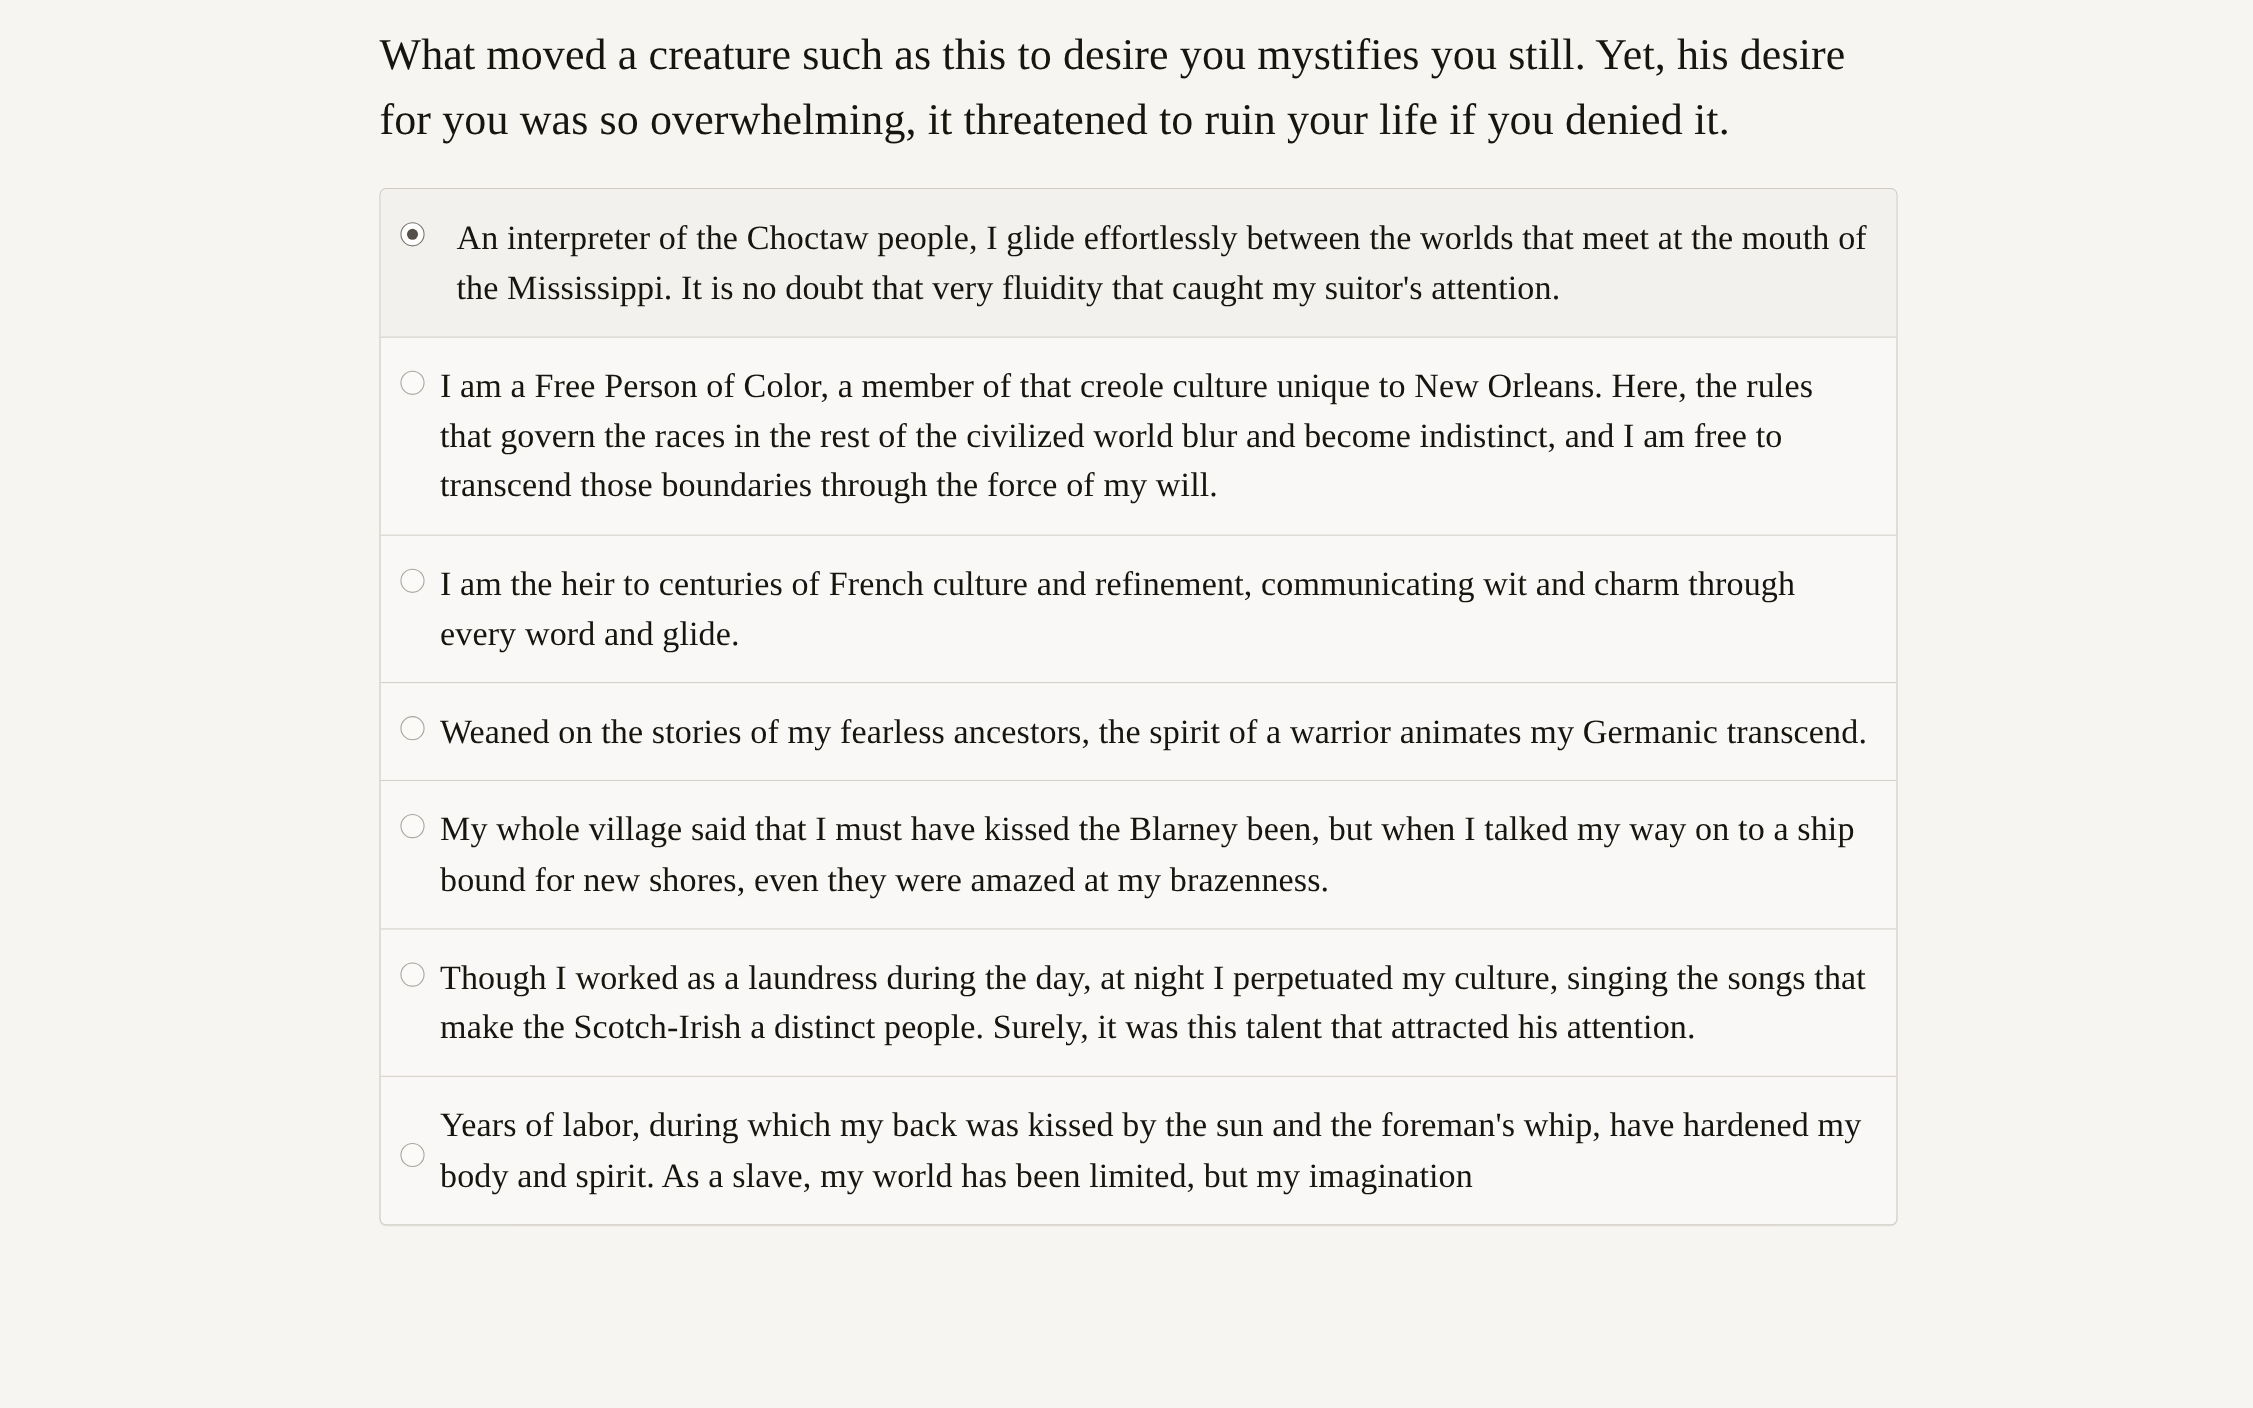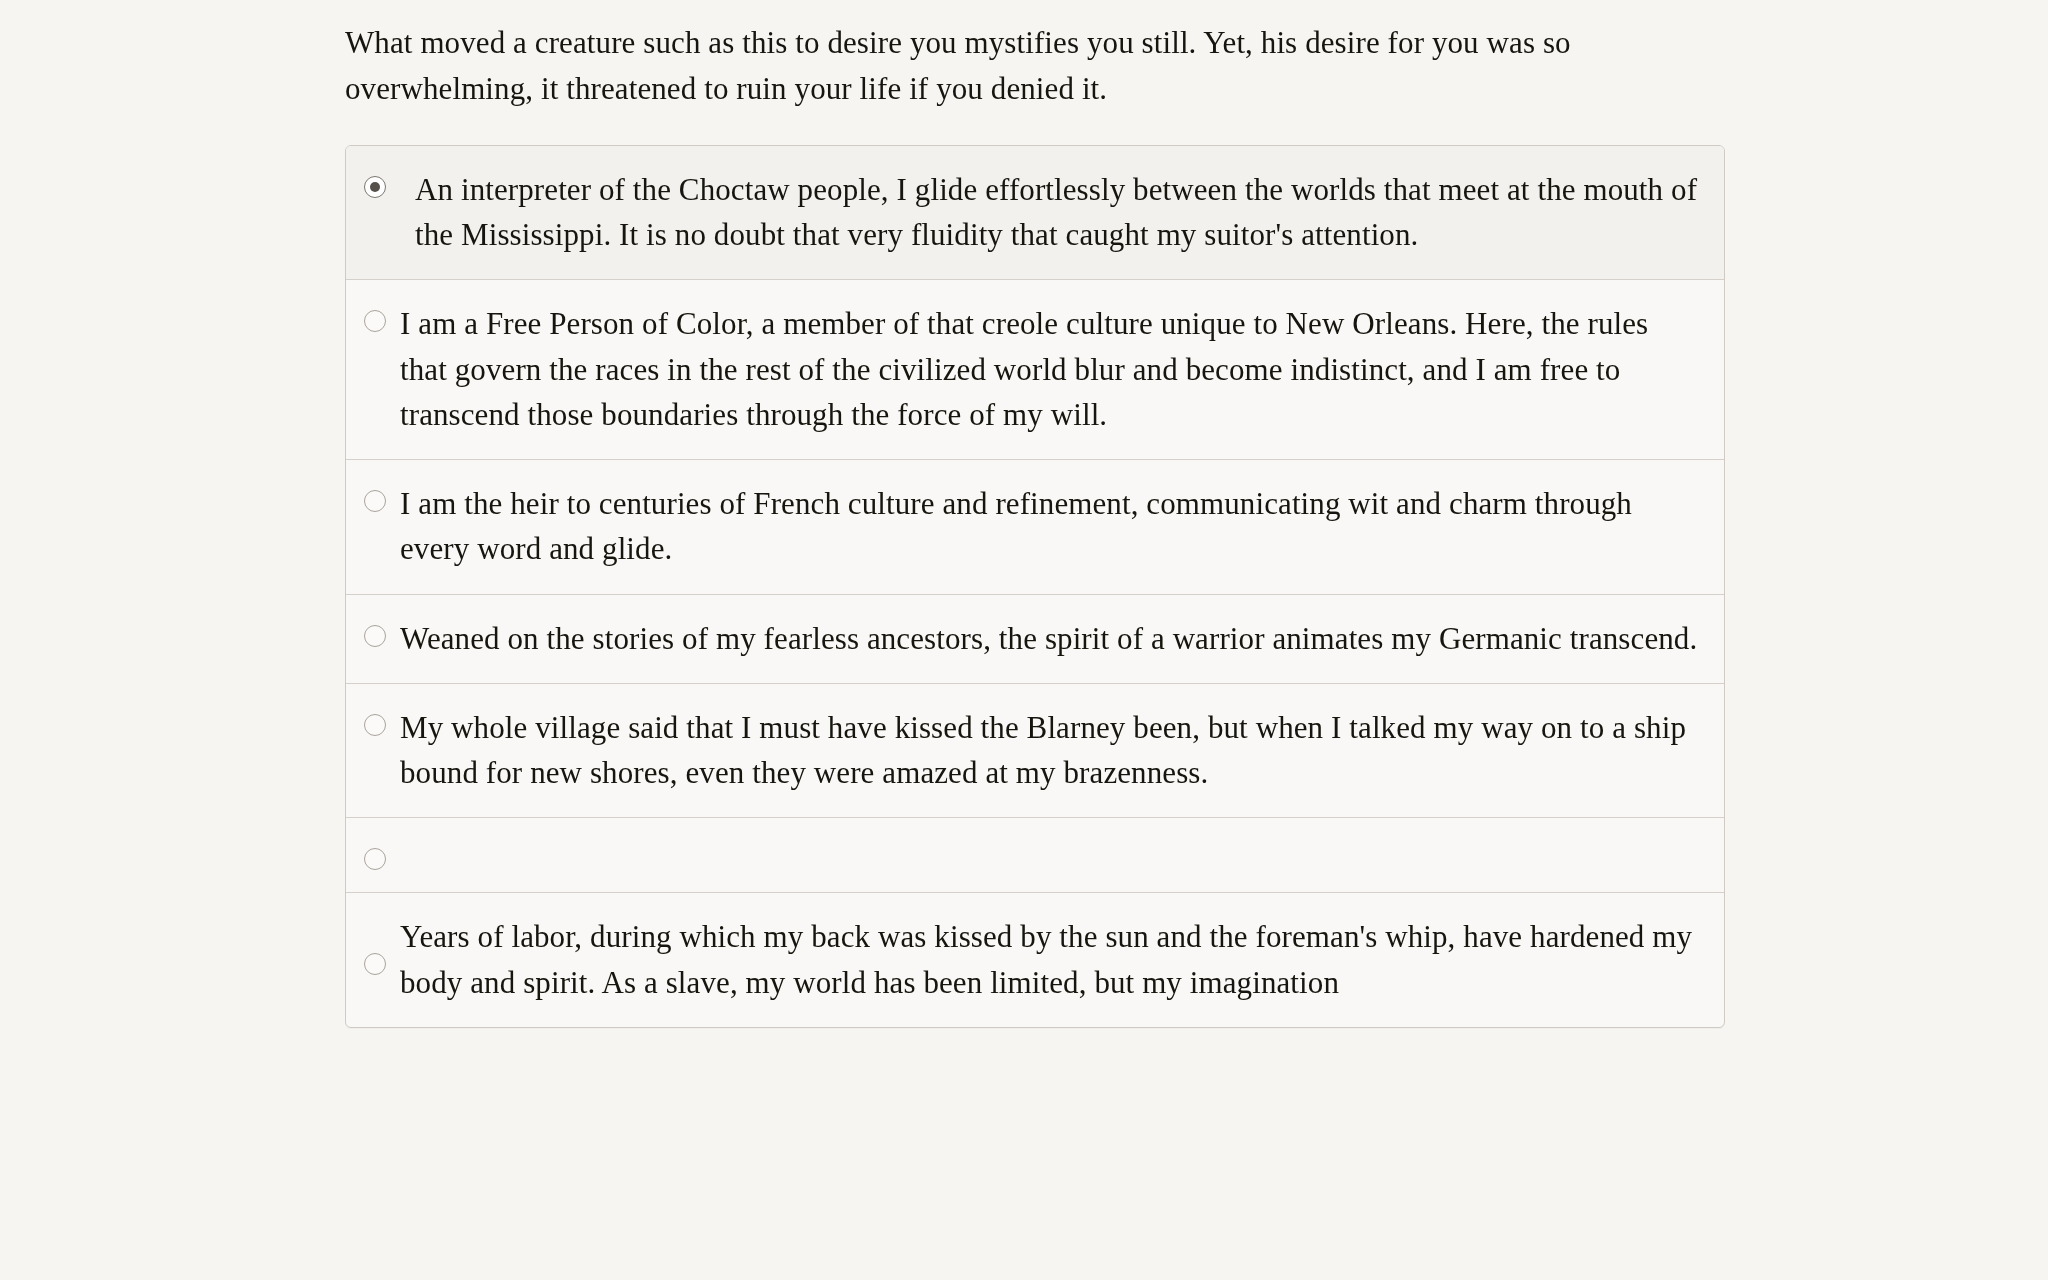--- a/index.html
+++ b/index.html
@@ -20,21 +20,21 @@
     height: 1280px;
     box-sizing: border-box;
   }
   .content {
     position: absolute;
     left: 345px;
     top: 0;
     width: 1380px;
   }
   .intro {
-    font-size: 31px;
+    font-size: 40px;
     line-height: 1.48;
     color: #16160f;
     margin: 20px 0 0 0;
     padding: 0 14px 0 0;
     letter-spacing: 0.1px;
   }
   .choices {
     margin-top: 33px;
     border: 1px solid #cfcbc4;
     border-radius: 6px;
@@ -123,20 +123,21 @@
         <span class="choice-text">Weaned on the stories of my fearless ancestors, the spirit of a warrior animates my Germanic transcend.</span>
       </div>
 
       <div class="choice">
         <span class="radio"></span>
         <span class="choice-text">My whole village said that I must have kissed the Blarney been, but when I talked my way on to a ship bound for new shores, even they were amazed at my brazenness.</span>
       </div>
 
       <div class="choice">
         <span class="radio"></span>
+        <span class="choice-text">Though I worked as a laundress during the day, at night I perpetuated my culture, singing the songs that make the Scotch-Irish a distinct people. Surely, it was this talent that attracted his attention.</span>
       </div>
 
       <div class="choice">
         <span class="radio"></span>
         <span class="choice-text">Years of labor, during which my back was kissed by the sun and the foreman's whip, have hardened my body and spirit. As a slave, my world has been limited, but my imagination</span>
       </div>
 
     </div>
   </div>
 </div>

